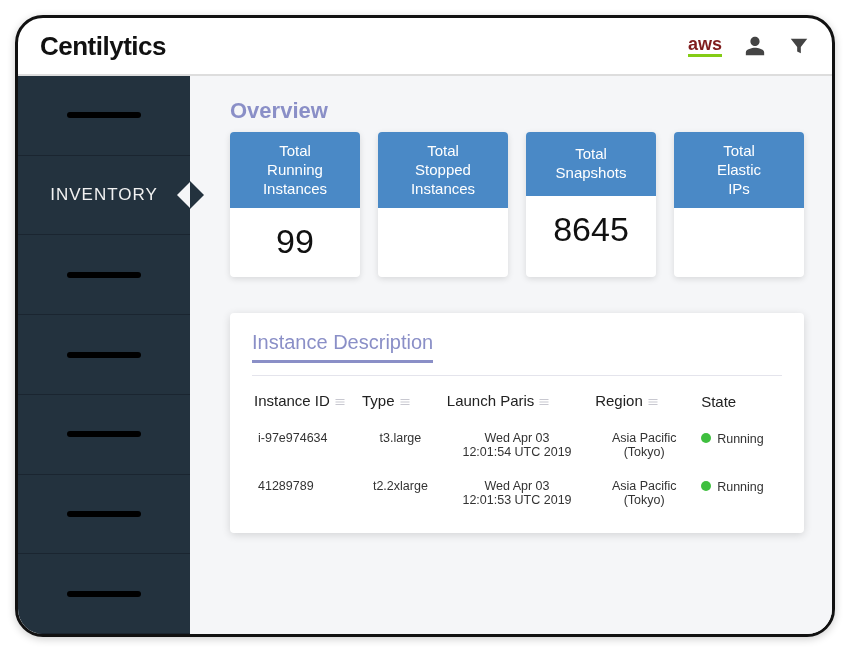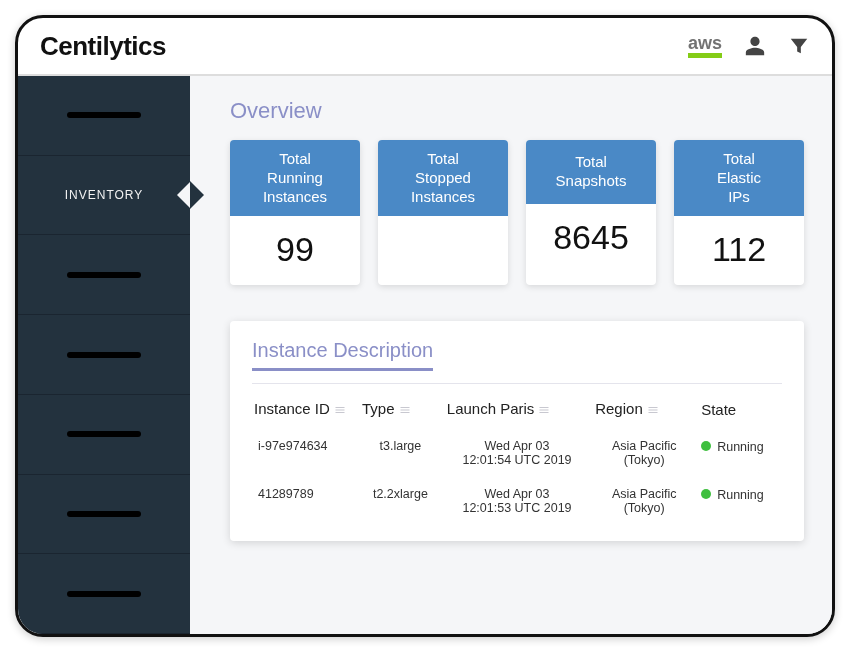--- a/index.html
+++ b/index.html
@@ -33,22 +33,22 @@
   }
   .logo .accent-i {
     position: relative;
     color: #111;
   }
   .header-spacer { flex: 1; }
   .header-right { display: flex; align-items: center; gap: 22px; }
   .aws-badge {
     font-size: 18px;
     font-weight: 700;
-    color: #737373;
-    border-bottom: 5px solid #84cc16;
+    color: #7f1d1d;
+    border-bottom: 3px solid #84cc16;
     padding-bottom: 1px;
     line-height: 1;
   }
   .icon-btn { width: 22px; height: 22px; color: #444; cursor: pointer; }
   .icon-btn svg { width: 100%; height: 100%; }
 
   
   .body { display: flex; height: calc(100% - 58px); }
 
   
@@ -69,21 +69,21 @@
     cursor: pointer;
   }
   .side-dash {
     width: 74px;
     height: 6px;
     background: #000;
     border-radius: 3px;
   }
   .side-item.active .side-label {
     color: #f2f2f2;
-    font-size: 12px;
+    font-size: 17px;
     letter-spacing: 1px;
     font-weight: 500;
   }
   .side-item.active::after {
     content: "";
     position: absolute;
     right: -14px;
     top: 50%;
     transform: translateY(-50%);
     width: 0; height: 0;
@@ -107,22 +107,22 @@
   
   .main {
     flex: 1;
     background: #f5f6f8;
     padding: 22px 28px 20px 40px;
     overflow: hidden;
   }
   .section-title {
     color: #8a8fc7;
     font-size: 22px;
-    font-weight: 400;
-    margin-bottom: 16px;
+    font-weight: 700;
+    margin-bottom: 8px;
   }
 
   
   .stats-row { display: flex; gap: 18px; margin-bottom: 36px; }
   .stat-card {
     flex: 1;
     background: #fff;
     border-radius: 4px;
     box-shadow: 0 2px 6px rgba(0,0,0,0.12);
     overflow: hidden;
@@ -272,21 +272,20 @@
         </div>
         <div class="stat-card">
           <div class="stat-head">Total<br>Stopped<br>Instances</div>
         </div>
         <div class="stat-card">
           <div class="stat-head">Total<br>Snapshots</div>
           <div class="stat-value">8645</div>
         </div>
         <div class="stat-card">
           <div class="stat-head">Total<br>Elastic<br>IPs</div>
-          <div class="stat-value">112</div>
         </div>
       </div>
 
       <div class="table-card">
         <div class="card-title-wrap">
           <div class="card-title">Instance Description</div>
         </div>
         <table class="inst">
           <colgroup>
             <col style="width:20%">

